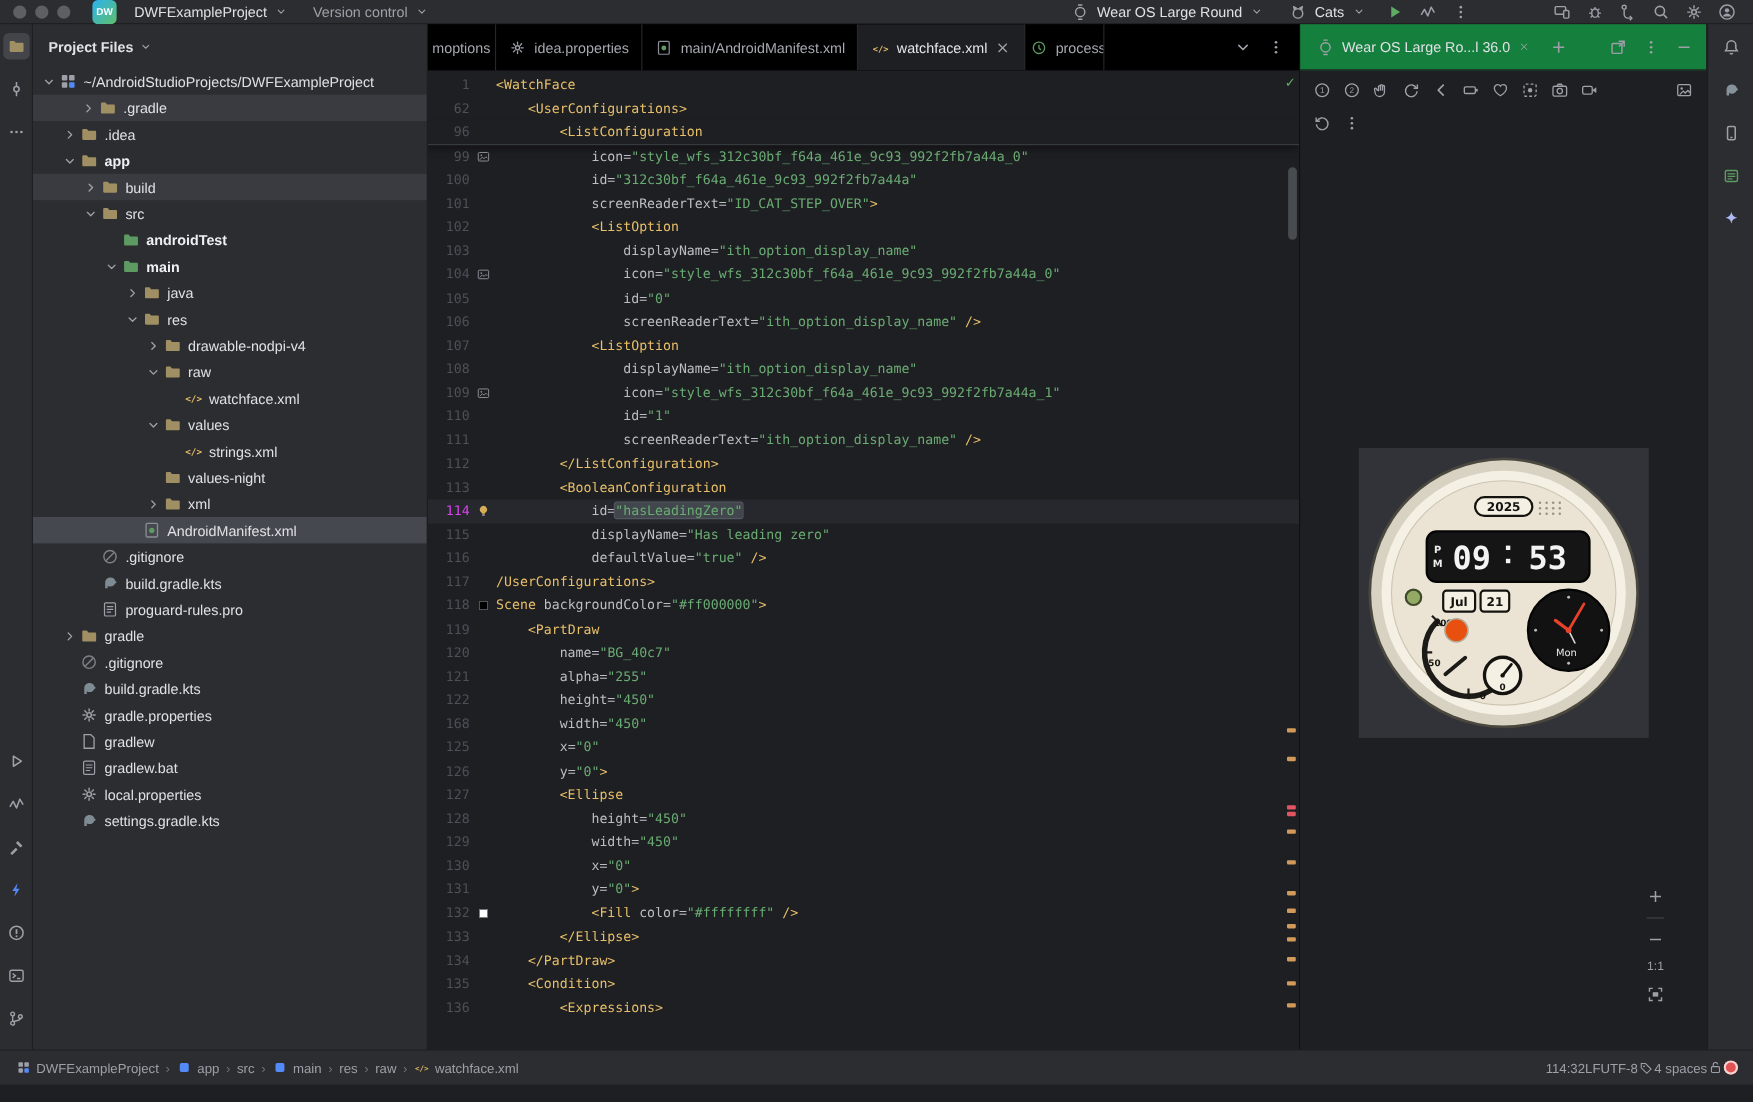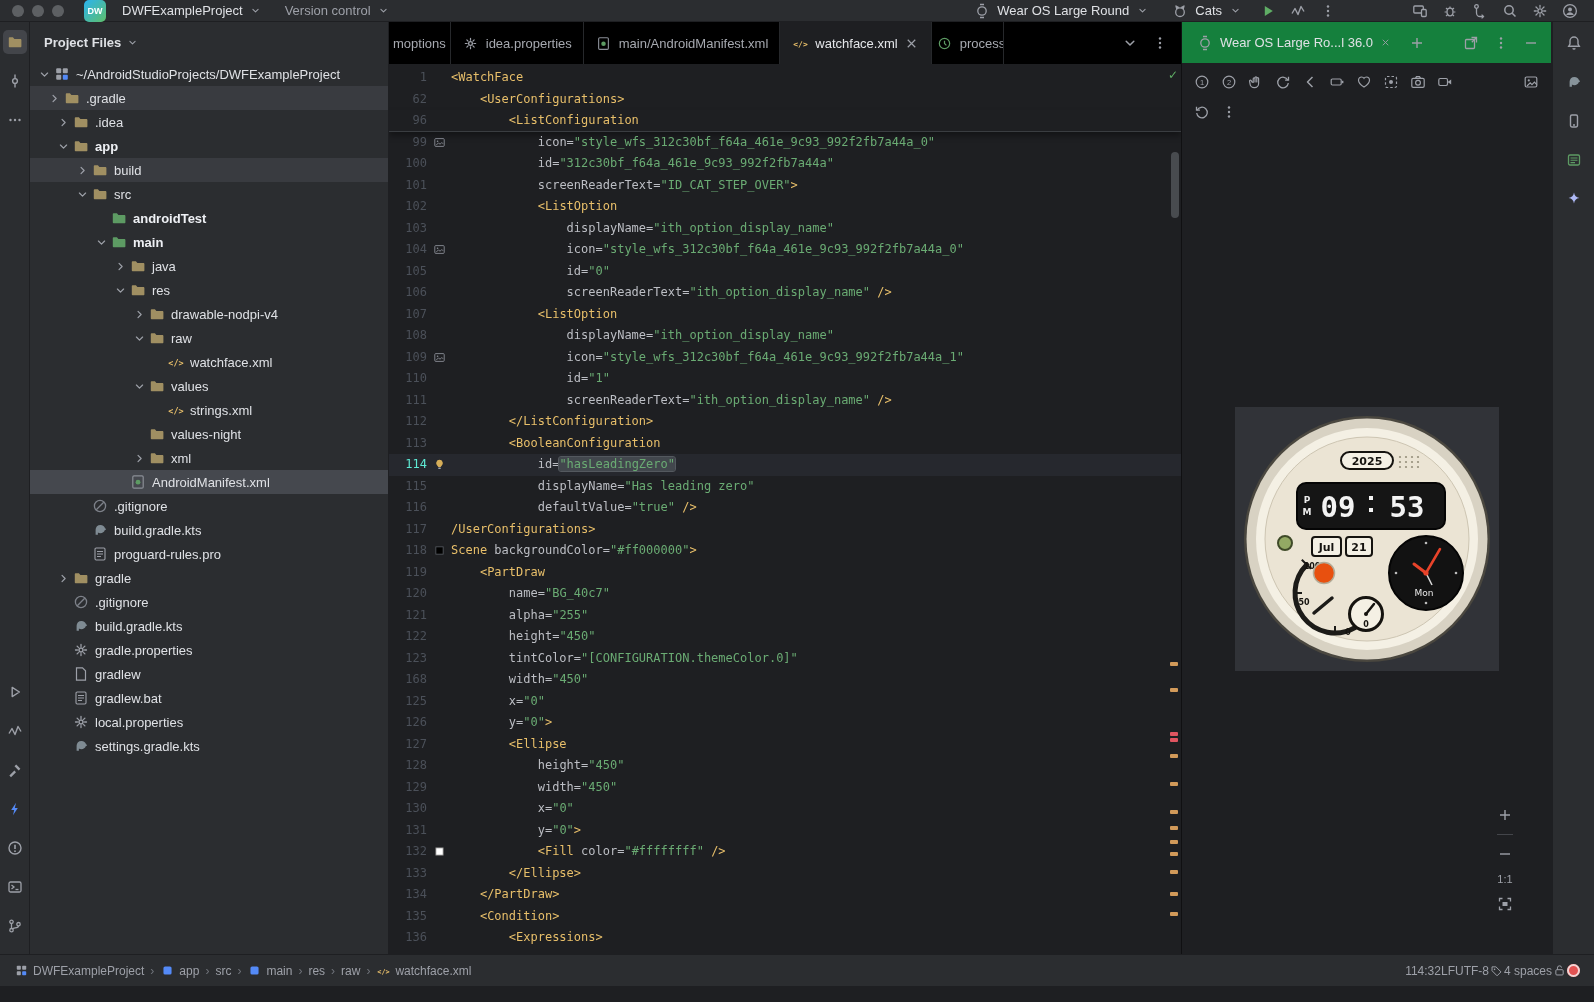--- a/index.html
+++ b/index.html
@@ -55,21 +55,21 @@
   .tab-close{width:16px;height:16px}.tab-close svg{width:11px;height:11px}
   .tabbar-controls{margin-left:auto;display:flex;align-items:center;gap:12px;padding:0 12px;flex:none}
 
   .code-area{flex:1;position:relative;overflow:hidden;padding-top:3px}
   .cl{display:flex;height:21.5px;line-height:21.5px;font-family:"DejaVu Sans Mono",monospace;font-size:12px}
   .ln{width:38px;flex:none;text-align:right;color:#4b5059}
   .gslot{width:24px;flex:none;display:flex;align-items:center;justify-content:center}
   .gslot .ic svg{width:13px;height:13px}
   .ctext{white-space:pre}
   .cl.cur{background:#26282e}
-  .cl.cur .ln{color:#5eead4}
+  .cl.cur .ln{color:#d946ef}
   .cl.sticky-end{border-bottom:1px solid #3a3d41;box-shadow:0 4px 6px rgba(0,0,0,.35)}
   .sg-t{color:#e8bf6a}.sg-a{color:#bcbec4}.sg-p{color:#bcbec4}.sg-s{color:#6aab73}
   .sg-sel{color:#6aab73;background:#42474d;border-radius:2px;outline:1px solid #54595f}
   .stripe{position:absolute;top:0;right:0;width:14px;height:100%}
   .mark{position:absolute;right:3px;width:8px;height:4px;border-radius:1px}
   .mark.w{background:#d29a5a}.mark.e{background:#e05561}
   .check{position:absolute;top:4px;right:3px;color:#5fad65;font-size:12px;font-weight:bold}
   .scroll-thumb{position:absolute;right:2px;top:88px;height:66px;width:8px;border-radius:4px;background:rgba(124,128,136,.45)}
 
   
@@ -303,21 +303,21 @@
           <span class="ic">
             <svg viewBox="0 0 16 16">
               <rect x="2.2" y="2.2" width="5" height="5" rx="1" fill="currentColor"></rect>
               <rect x="8.8" y="2.2" width="5" height="5" rx="1" fill="currentColor"></rect>
               <rect x="2.2" y="8.8" width="5" height="5" rx="1" fill="currentColor"></rect>
               <rect x="8.8" y="8.8" width="5" height="5" rx="1" fill="#548af7"></rect>
             </svg>
           </span>
           <span class="tlabel">~/AndroidStudioProjects/DWFExampleProject</span>
         </div>
-        <div class="trow hl" style="padding-left:16px">
+        <div class="trow hl" style="padding-left:42px">
           <span class="ic chev">
             <svg viewBox="0 0 16 16">
               <path d="M6.2 4.2l3.8 3.8-3.8 3.8" fill="none" stroke="currentColor" stroke-width="1.5" stroke-linecap="round" stroke-linejoin="round"></path>
             </svg>
           </span>
           <span class="ic">
             <svg viewBox="0 0 16 16">
               <path d="M1.8 4.2c0-.6.5-1 1-1h3.1l1.5 1.7h6c.6 0 1 .5 1 1v6.3c0 .6-.4 1-1 1H2.8c-.5 0-1-.4-1-1z" fill="#a08f62"></path>
             </svg>
           </span>
@@ -856,25 +856,20 @@
           </div>
           <div class="cl">
             <span class="ln">121</span>
             <span class="gslot"></span>
             <span class="ctext"><span>        </span><span class="sg-a">alpha</span><span class="sg-p">=</span><span class="sg-s">"255"</span></span>
           </div>
           <div class="cl">
             <span class="ln">122</span>
             <span class="gslot"></span>
             <span class="ctext"><span>        </span><span class="sg-a">height</span><span class="sg-p">=</span><span class="sg-s">"450"</span></span>
-          </div>
-          <div class="cl">
-            <span class="ln">123</span>
-            <span class="gslot"></span>
-            <span class="ctext"><span>        </span><span class="sg-a">tintColor</span><span class="sg-p">=</span><span class="sg-s">"[CONFIGURATION.themeColor.0]"</span></span>
           </div>
           <div class="cl">
             <span class="ln">168</span>
             <span class="gslot"></span>
             <span class="ctext"><span>        </span><span class="sg-a">width</span><span class="sg-p">=</span><span class="sg-s">"450"</span></span>
           </div>
           <div class="cl">
             <span class="ln">125</span>
             <span class="gslot"></span>
             <span class="ctext"><span>        </span><span class="sg-a">x</span><span class="sg-p">=</span><span class="sg-s">"0"</span></span>

